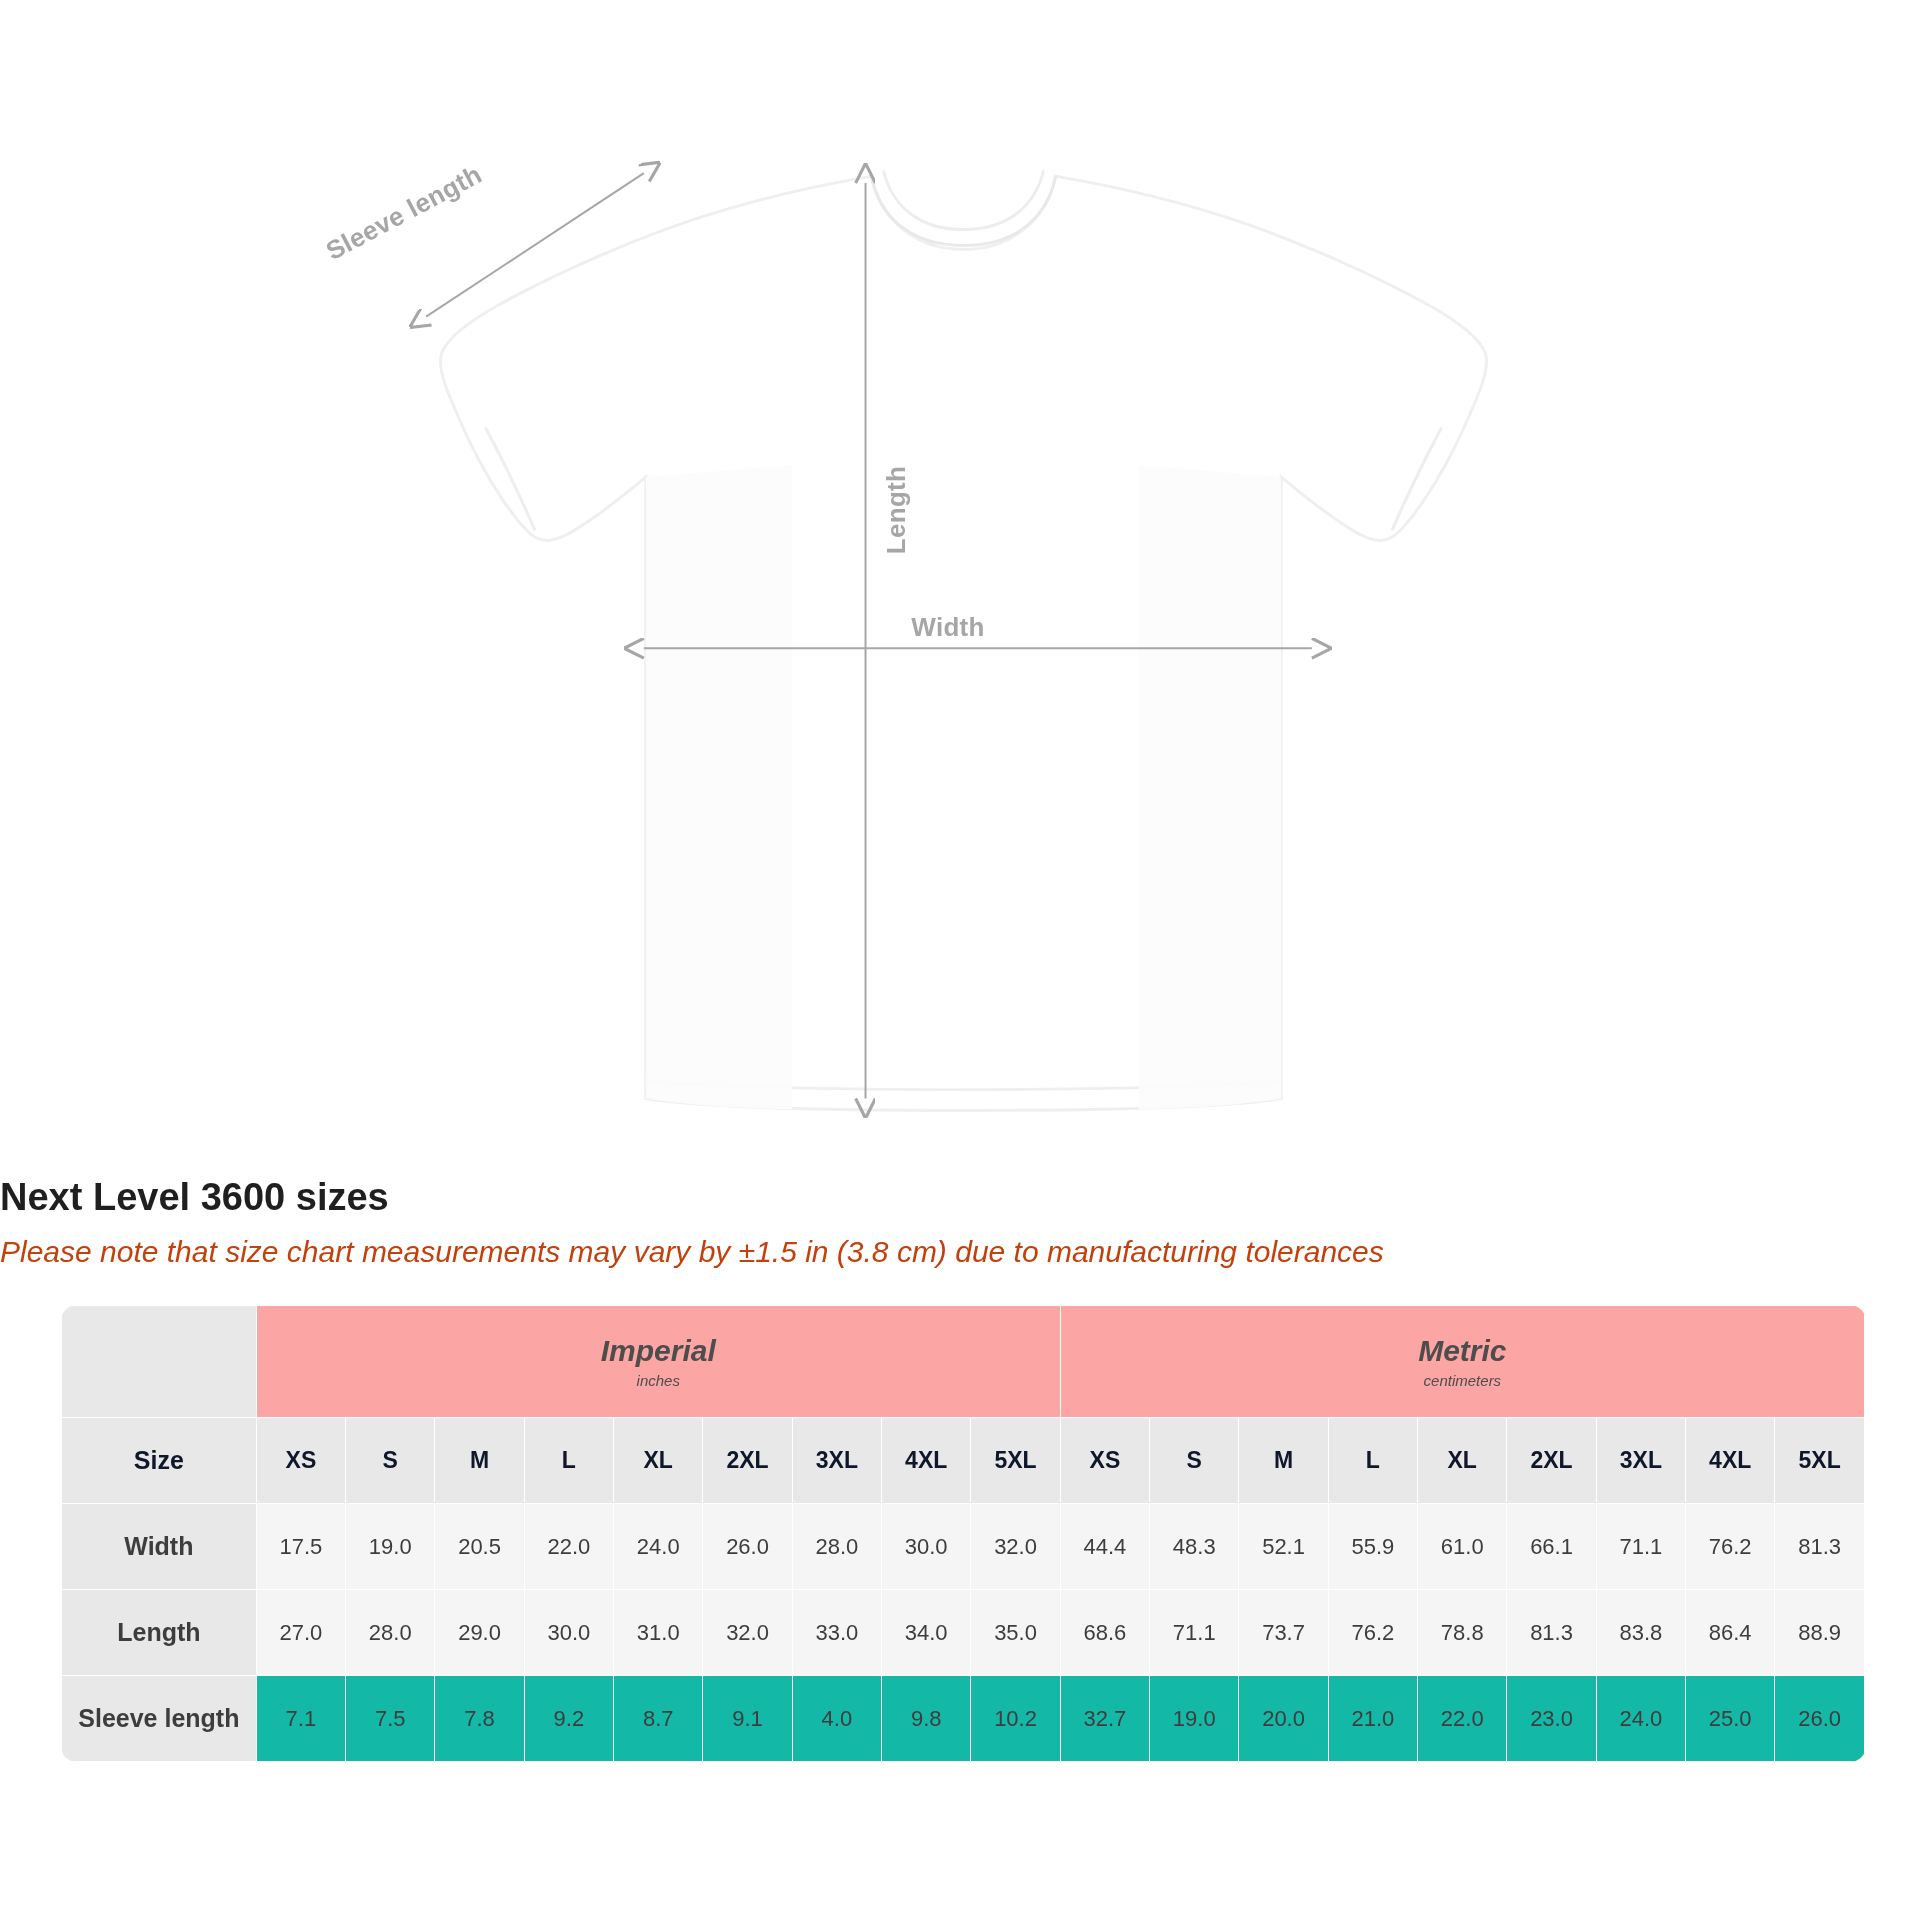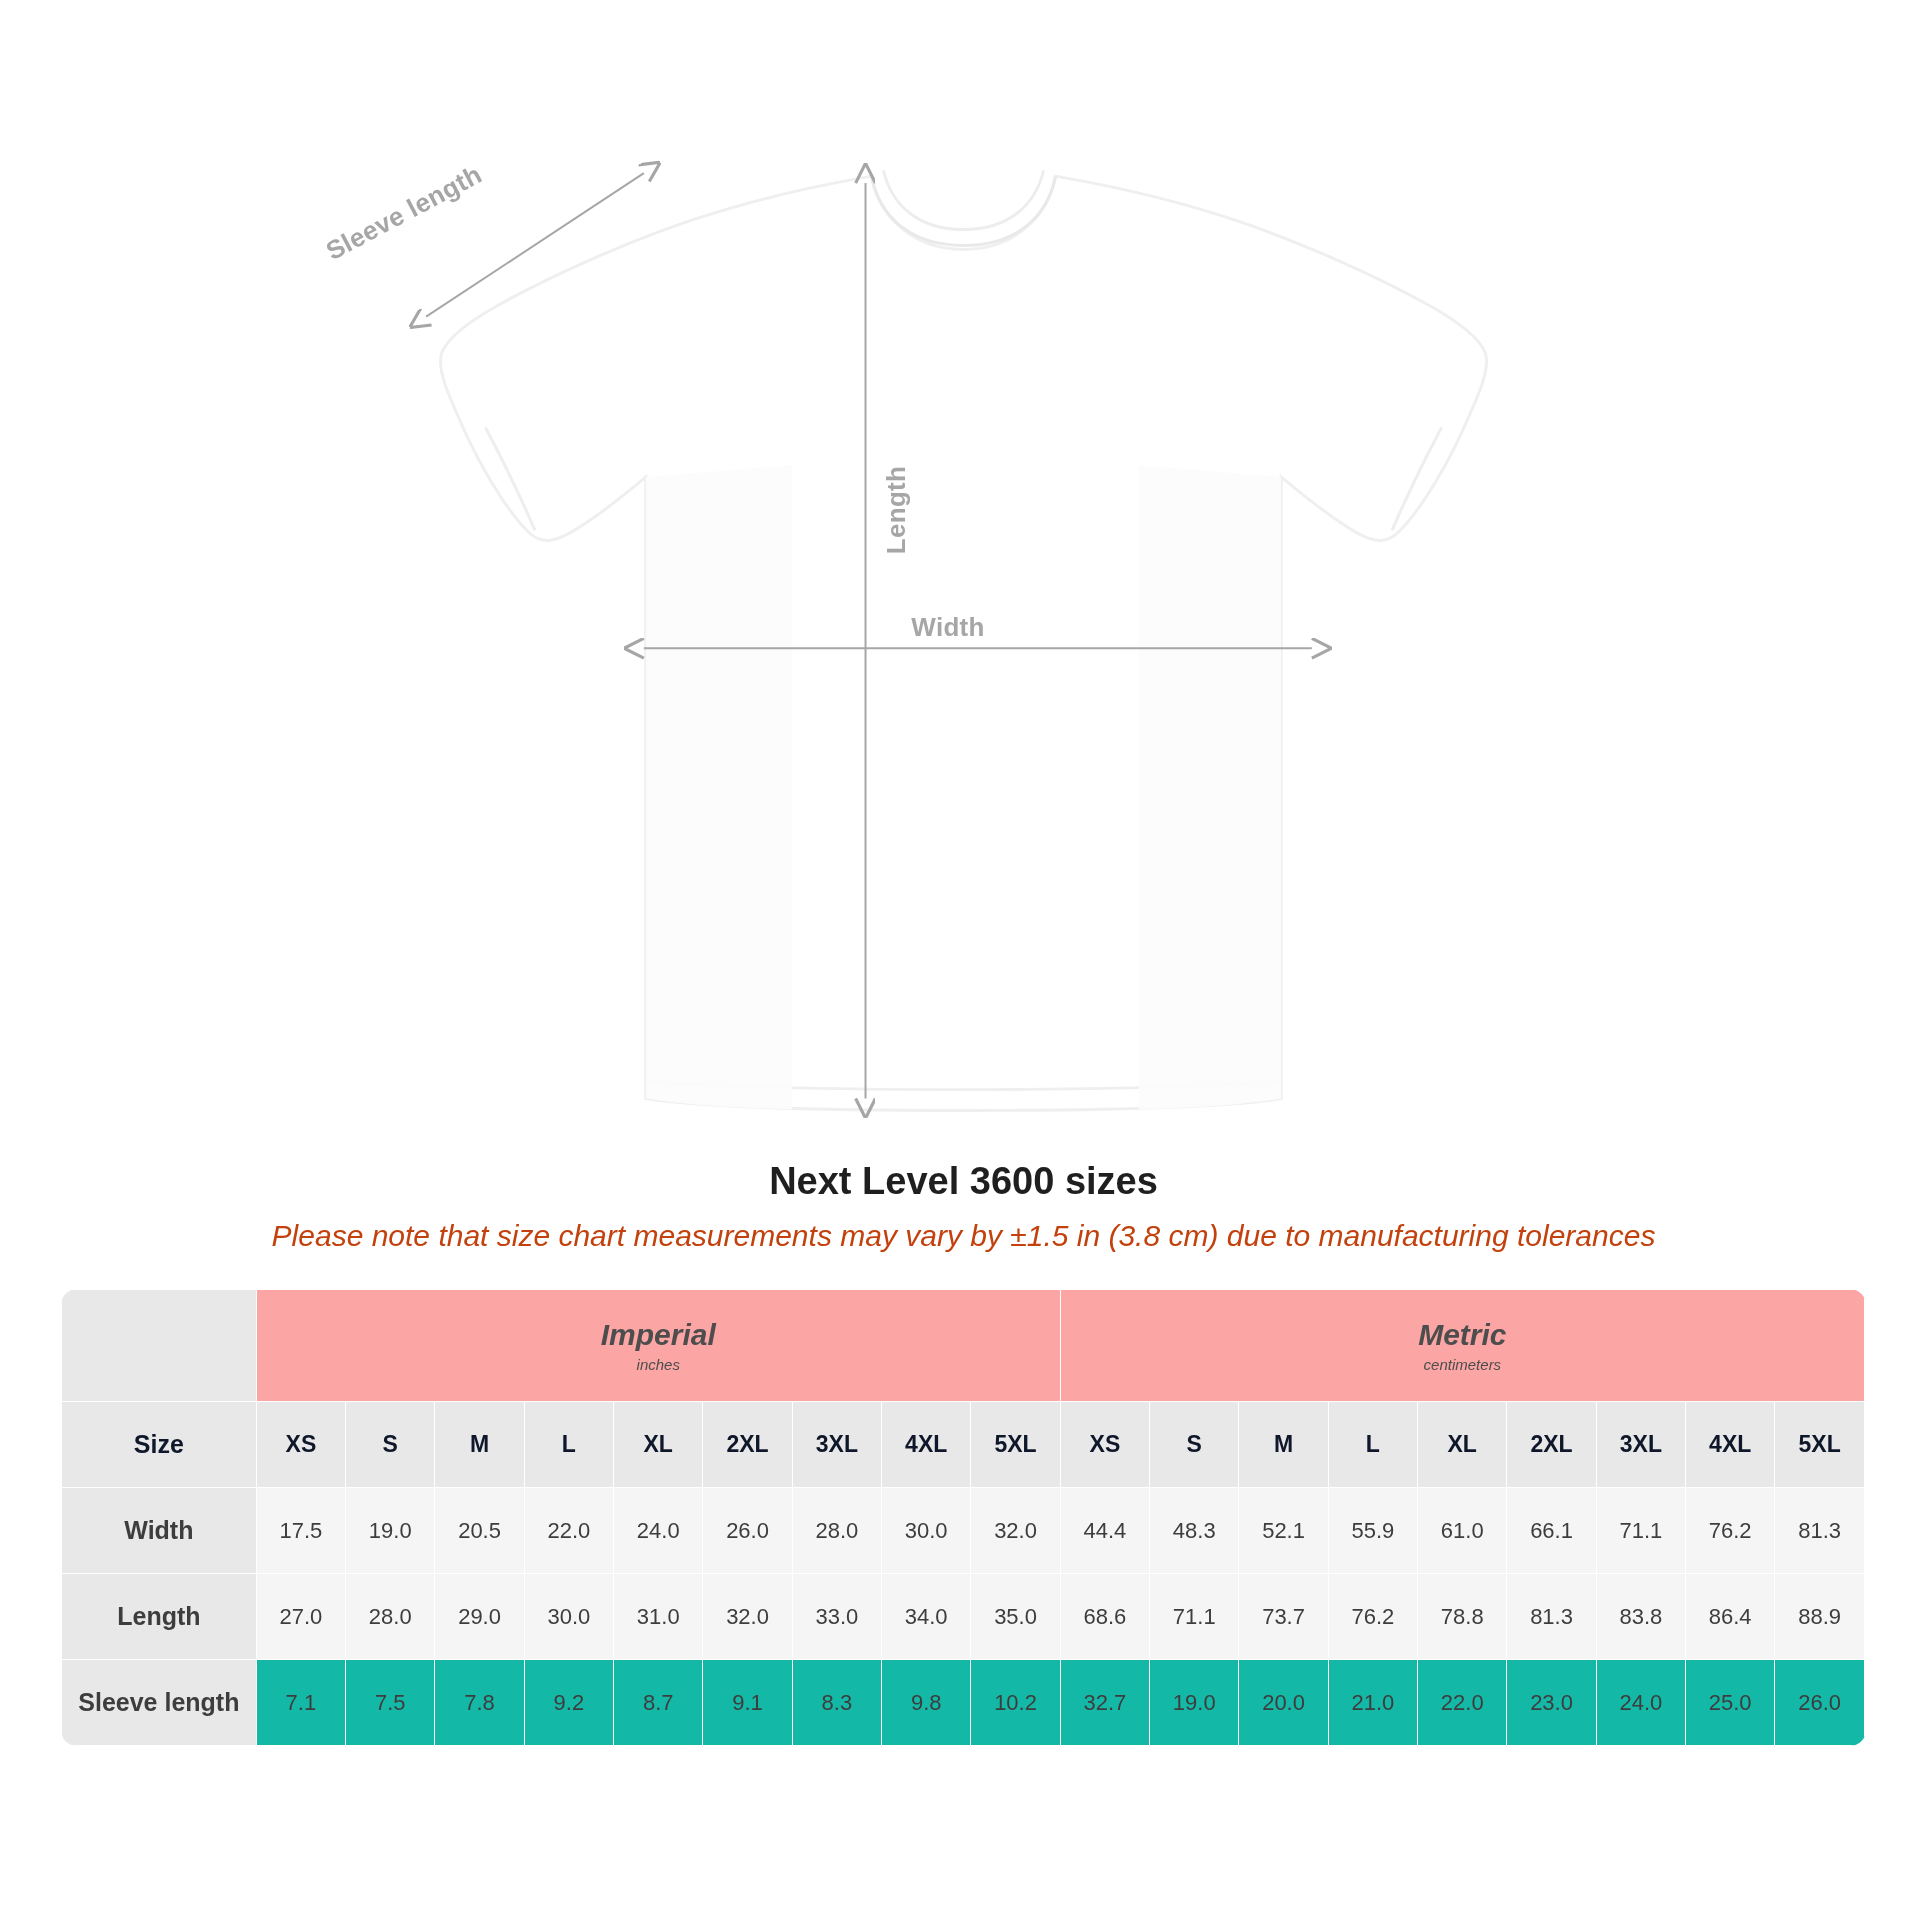--- a/index.html
+++ b/index.html
@@ -50,22 +50,21 @@
     transform: translate(-50%, -50%) rotate(-90deg);
   }
   #label-width {
     left: 948px;
     top: 627px;
     transform: translate(-50%, -50%);
   }
 
   
   .title-block {
-    text-align: center;
-    margin-top: 12px;
+    margin-top: 28px;
   }
   .chart-title {
     font-size: 38px;
     font-weight: bold;
     color: #1f1f1f;
     margin: 0 0 16px 0;
   }
   .chart-note {
     font-size: 30px;
     font-style: italic;
@@ -316,21 +315,21 @@
         </tr>
 
         <tr class="data-row alt">
           <td class="rowlabel">Sleeve length</td>
           <td>7.1</td>
           <td>7.5</td>
           <td>7.8</td>
           <td>9.2</td>
           <td>8.7</td>
           <td>9.1</td>
-          <td>8.3</td>
+          <td>4.0</td>
           <td>9.8</td>
           <td>10.2</td>
           <td>32.7</td>
           <td>19.0</td>
           <td>20.0</td>
           <td>21.0</td>
           <td>22.0</td>
           <td>23.0</td>
           <td>24.0</td>
           <td>25.0</td>

